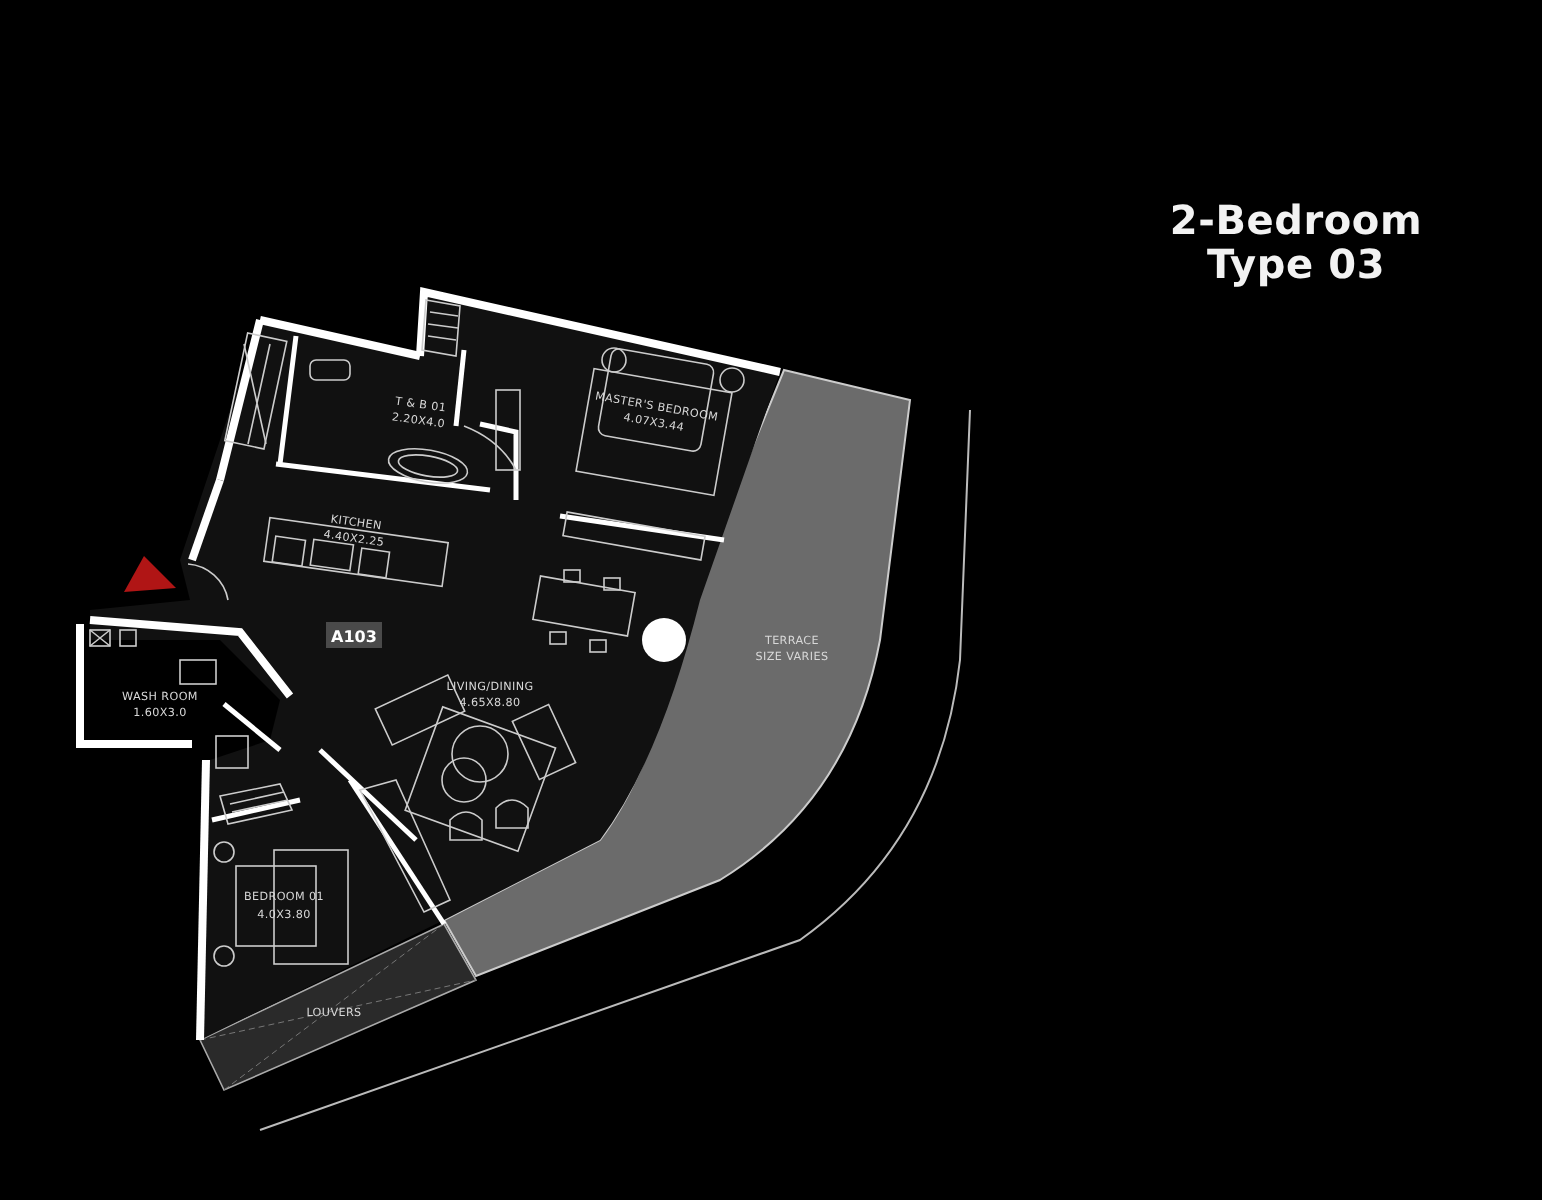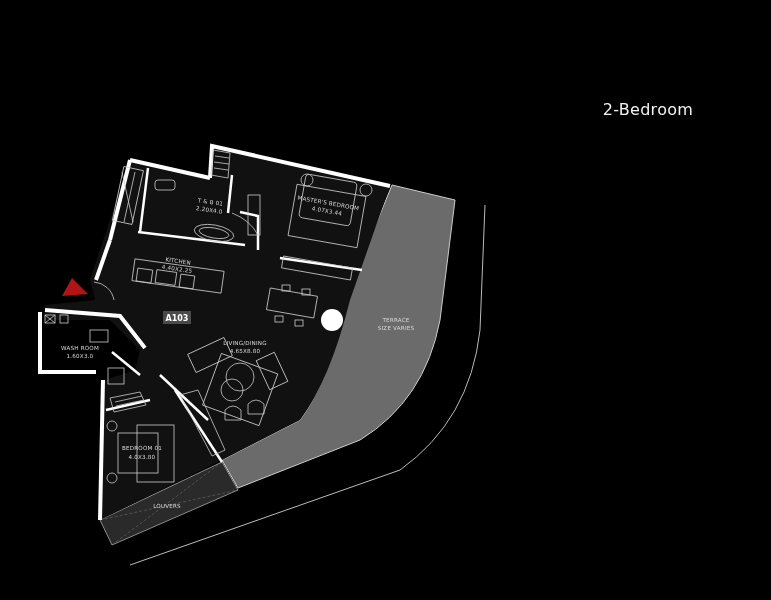--- a/index.html
+++ b/index.html
@@ -1,27 +1,28 @@
 <!DOCTYPE html>
 <html><head>
 <meta charset="utf-8">
 <style>
   html, body { margin: 0; padding: 0; background: #000; }
   body { width: 771px; height: 600px; position: relative; overflow: hidden; font-family: "DejaVu Sans", sans-serif; }
-  .title-block { position: absolute; left: 580px; top: 99px; width: 136px; text-align: center; color: #f2f2f2; font-weight: normal; font-size: 16px; line-height: 22px; letter-spacing: 0.3px; }
+  .title-block { position: absolute; left: 580px; top: 99px; width: 136px; text-align: center; color: #f2f2f2; font-weight: bold; font-size: 20px; line-height: 22px; letter-spacing: 0.3px; }
   .title-block div { white-space: nowrap; }
   svg.plan { position: absolute; left: 0; top: 0; }
   .lbl { fill: #d8d8d8; font-family: "DejaVu Sans", sans-serif; font-size: 5.6px; letter-spacing: 0.2px; }
   .unit-tag-text { fill: #fff; font-family: "DejaVu Sans", sans-serif; font-size: 8px; font-weight: bold; }
 </style>
 </head>
 <body>
 
 <div class="title-block">
   <div>2-Bedroom</div>
+  <div>Type 03</div>
 </div>
 
 <svg class="plan" width="771" height="600" viewBox="0 0 771 600">
 
   <path d="M485 205 L480 330 Q470 420 400 470 L130 565" fill="none" stroke="#bbb" stroke-width="1"></path>
 
   <path d="M392 185 L455 200 L440 320 Q425 400 360 440 L238 488 L222 460 L300 420 Q330 380 345 300 Z" fill="#6b6b6b" stroke="#ccc" stroke-width="1"></path>
 
   <g>
     <path d="M100 520 L222 462 L238 490 L112 545 Z" fill="#2a2a2a" stroke="#aaa" stroke-width="0.8"></path>

